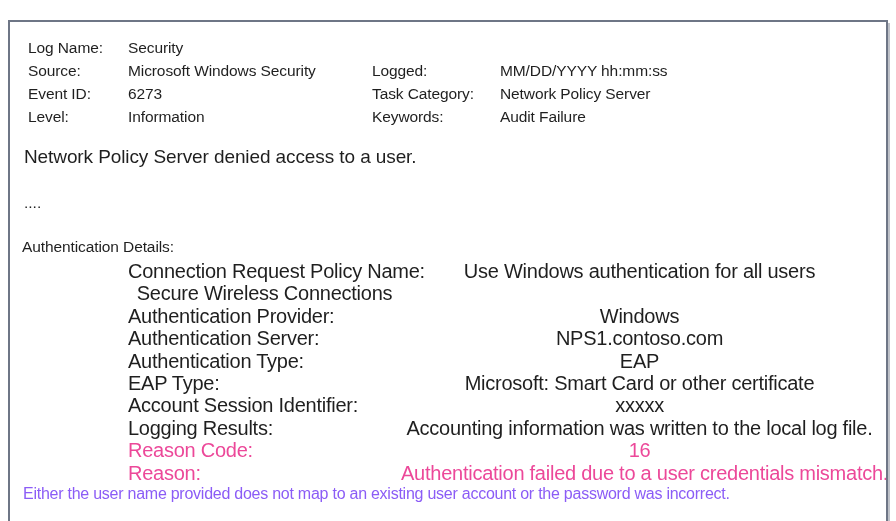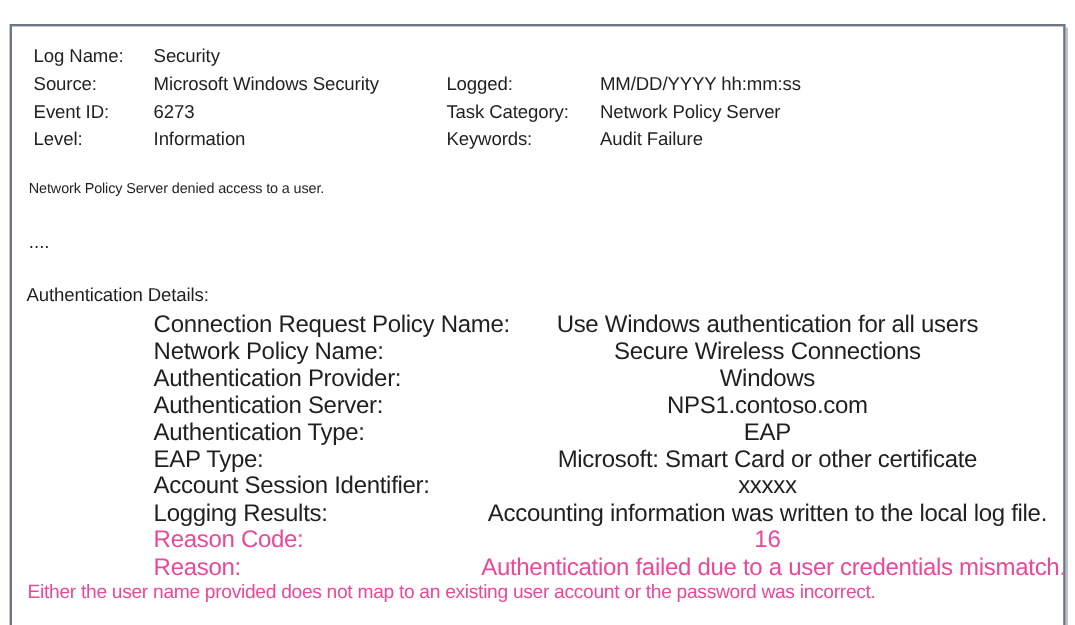--- a/index.html
+++ b/index.html
@@ -26,21 +26,21 @@
     grid-template-columns: 100px 244px 128px auto;
     margin: 4px 0 0 6px;
     font-size: 15.5px;
     line-height: 23px;
     letter-spacing: -0.1px;
     white-space: nowrap;
   }
   
   .description {
     margin: 19px 0 0 2px;
-    font-size: 12px;
+    font-size: 19px;
     line-height: 20px;
     letter-spacing: -0.1px;
   }
   .ellipsis {
     margin: 26px 0 0 2px;
     font-size: 15.5px;
     line-height: 20px;
   }
   .auth-title {
     margin: 24px 0 3px 0;
@@ -59,21 +59,21 @@
     white-space: nowrap;
   }
   .detail-row .dvalue { padding-left: 1px; text-align: center; }
   .detail-row.red { color: #ec4899; }
   
   .footer-note {
     margin: 0 0 0 1px;
     font-size: 16px;
     line-height: 20px;
     letter-spacing: -0.25px;
-    color: #ec4899;
+    color: #8b5cf6;
     white-space: nowrap;
   }
 </style>
 </head>
 <body>
 
 <div class="frame">
 
   <div class="header-grid">
     <span>Log Name:</span>
@@ -104,21 +104,20 @@
   <div class="auth-title">Authentication Details:</div>
 
   <div class="details">
     <div class="detail-row">
       <span></span>
       <span class="dlabel">Connection Request Policy Name:</span>
       <span class="dvalue">Use Windows authentication for all users</span>
     </div>
     <div class="detail-row">
       <span></span>
-      <span class="dlabel">Network Policy Name:</span>
       <span class="dvalue">Secure Wireless Connections</span>
     </div>
     <div class="detail-row">
       <span></span>
       <span class="dlabel">Authentication Provider:</span>
       <span class="dvalue">Windows</span>
     </div>
     <div class="detail-row">
       <span></span>
       <span class="dlabel">Authentication Server:</span>

